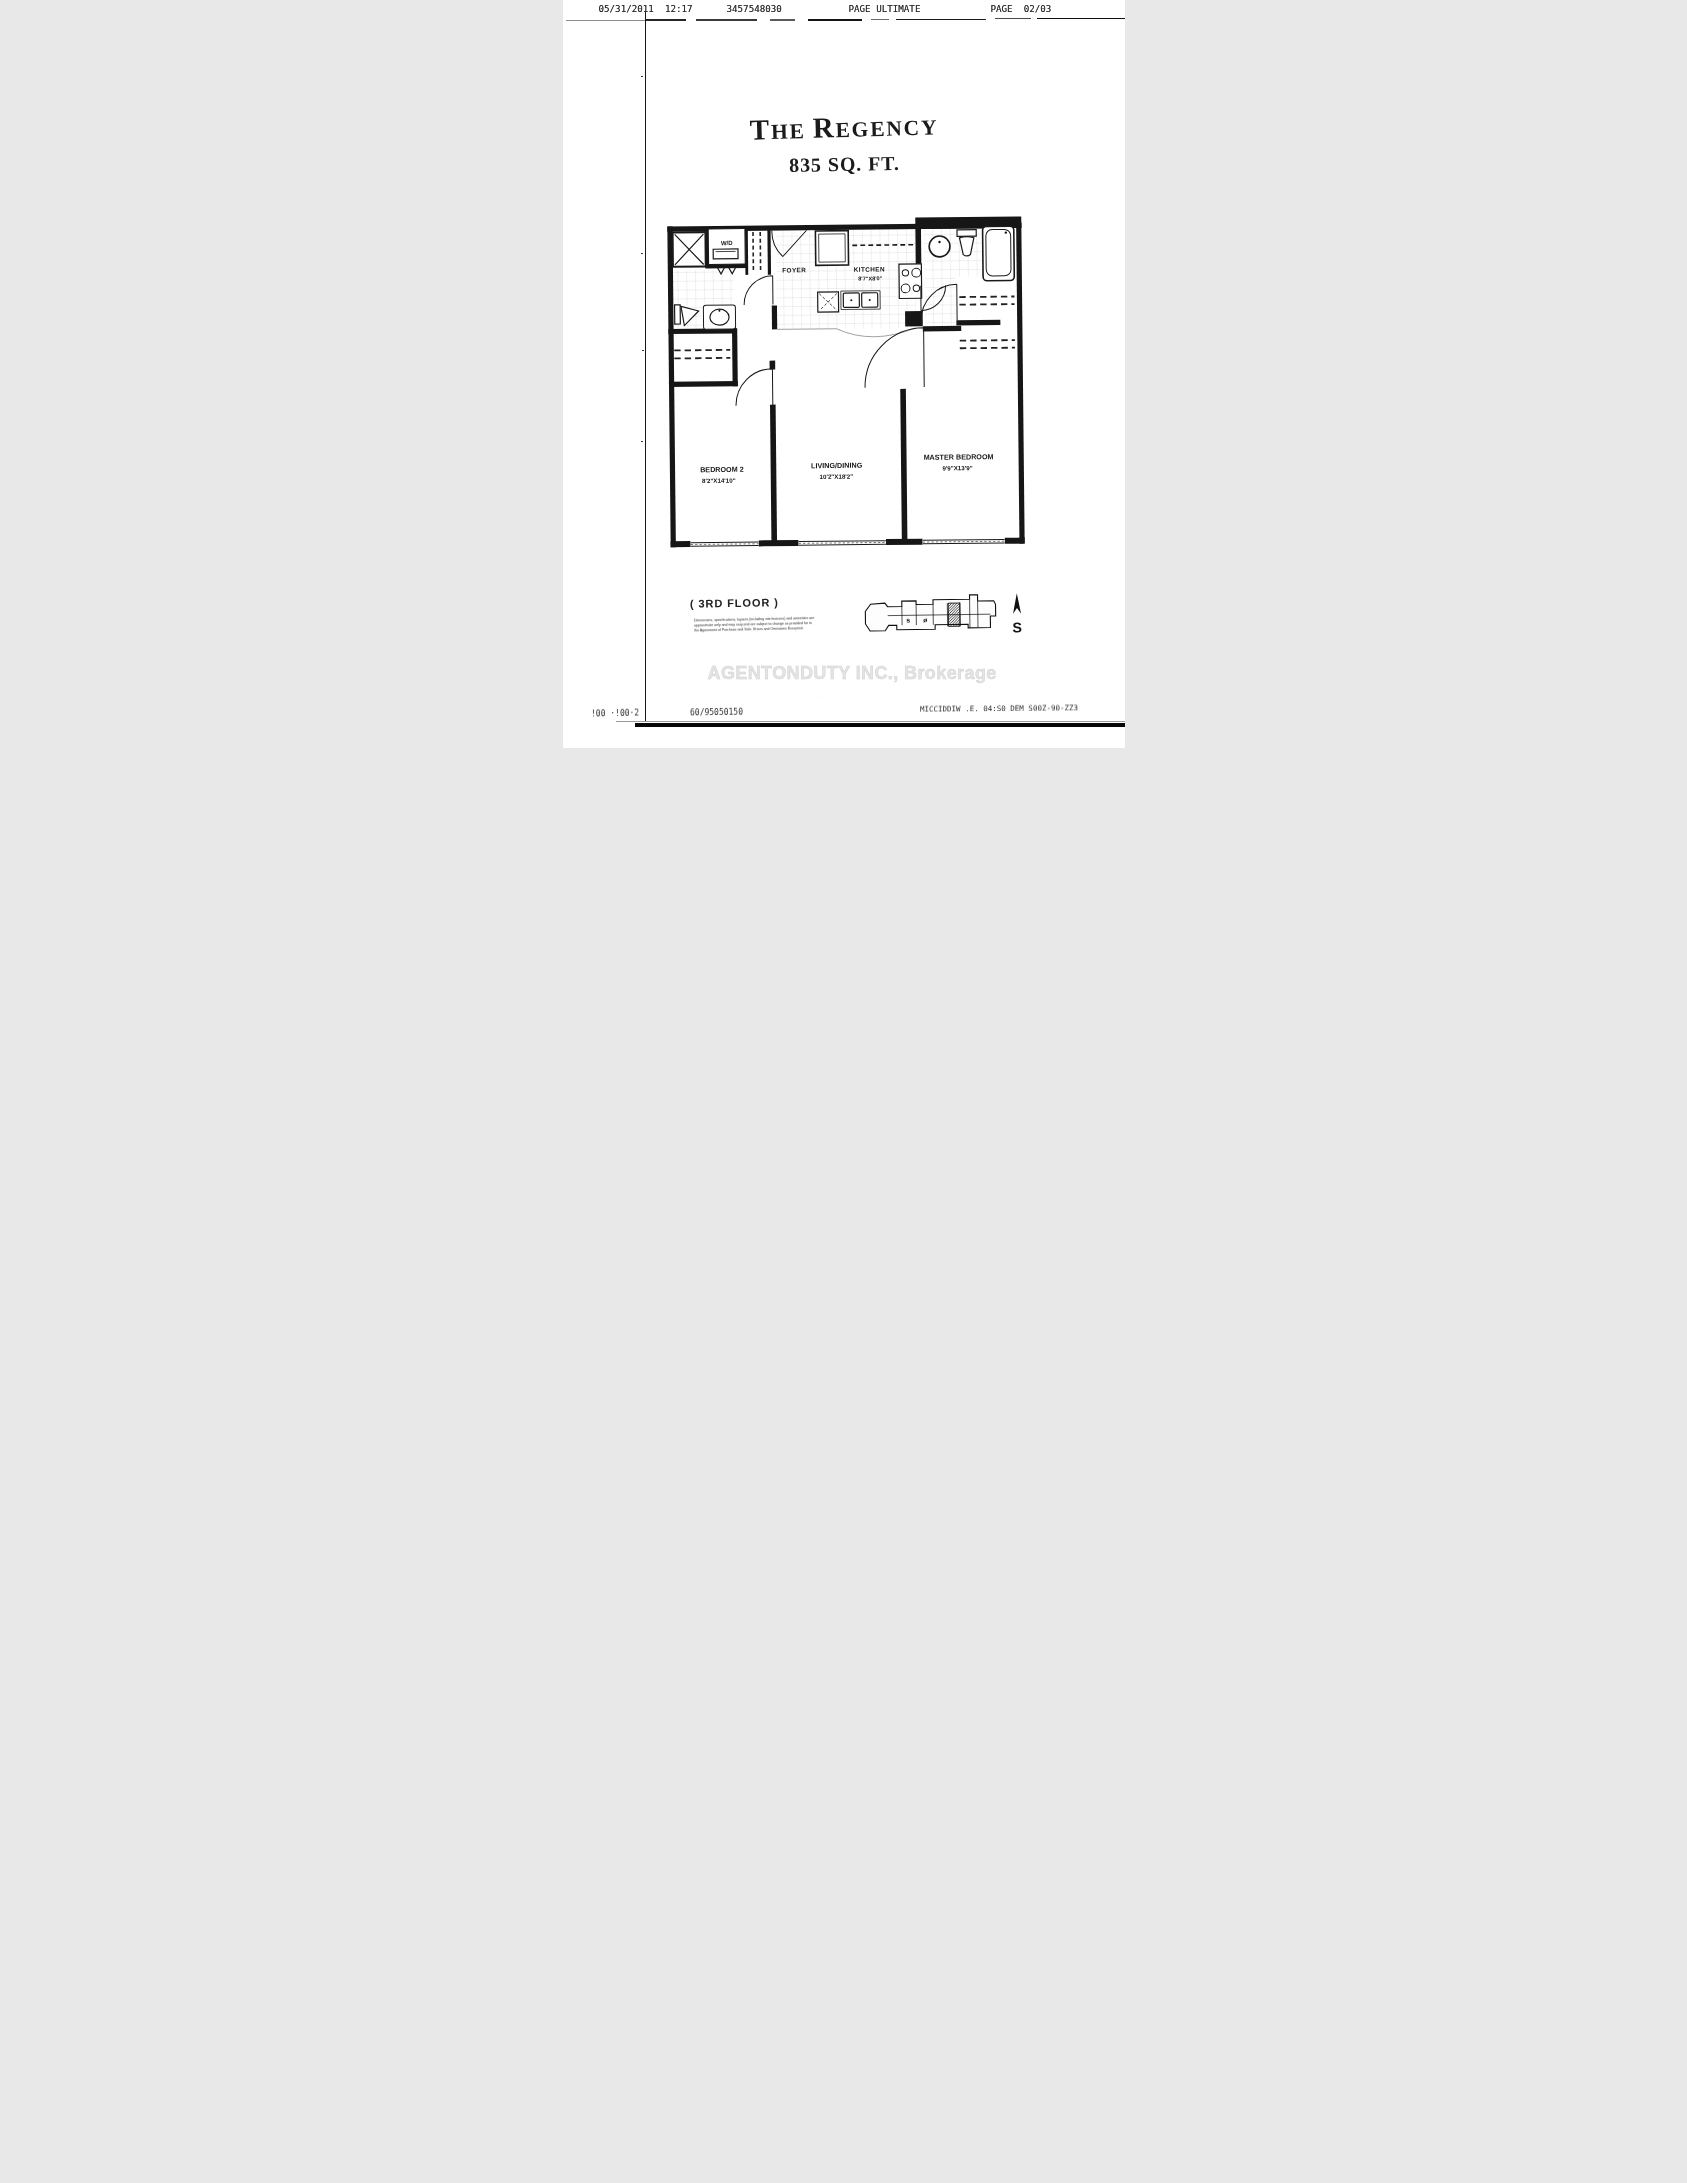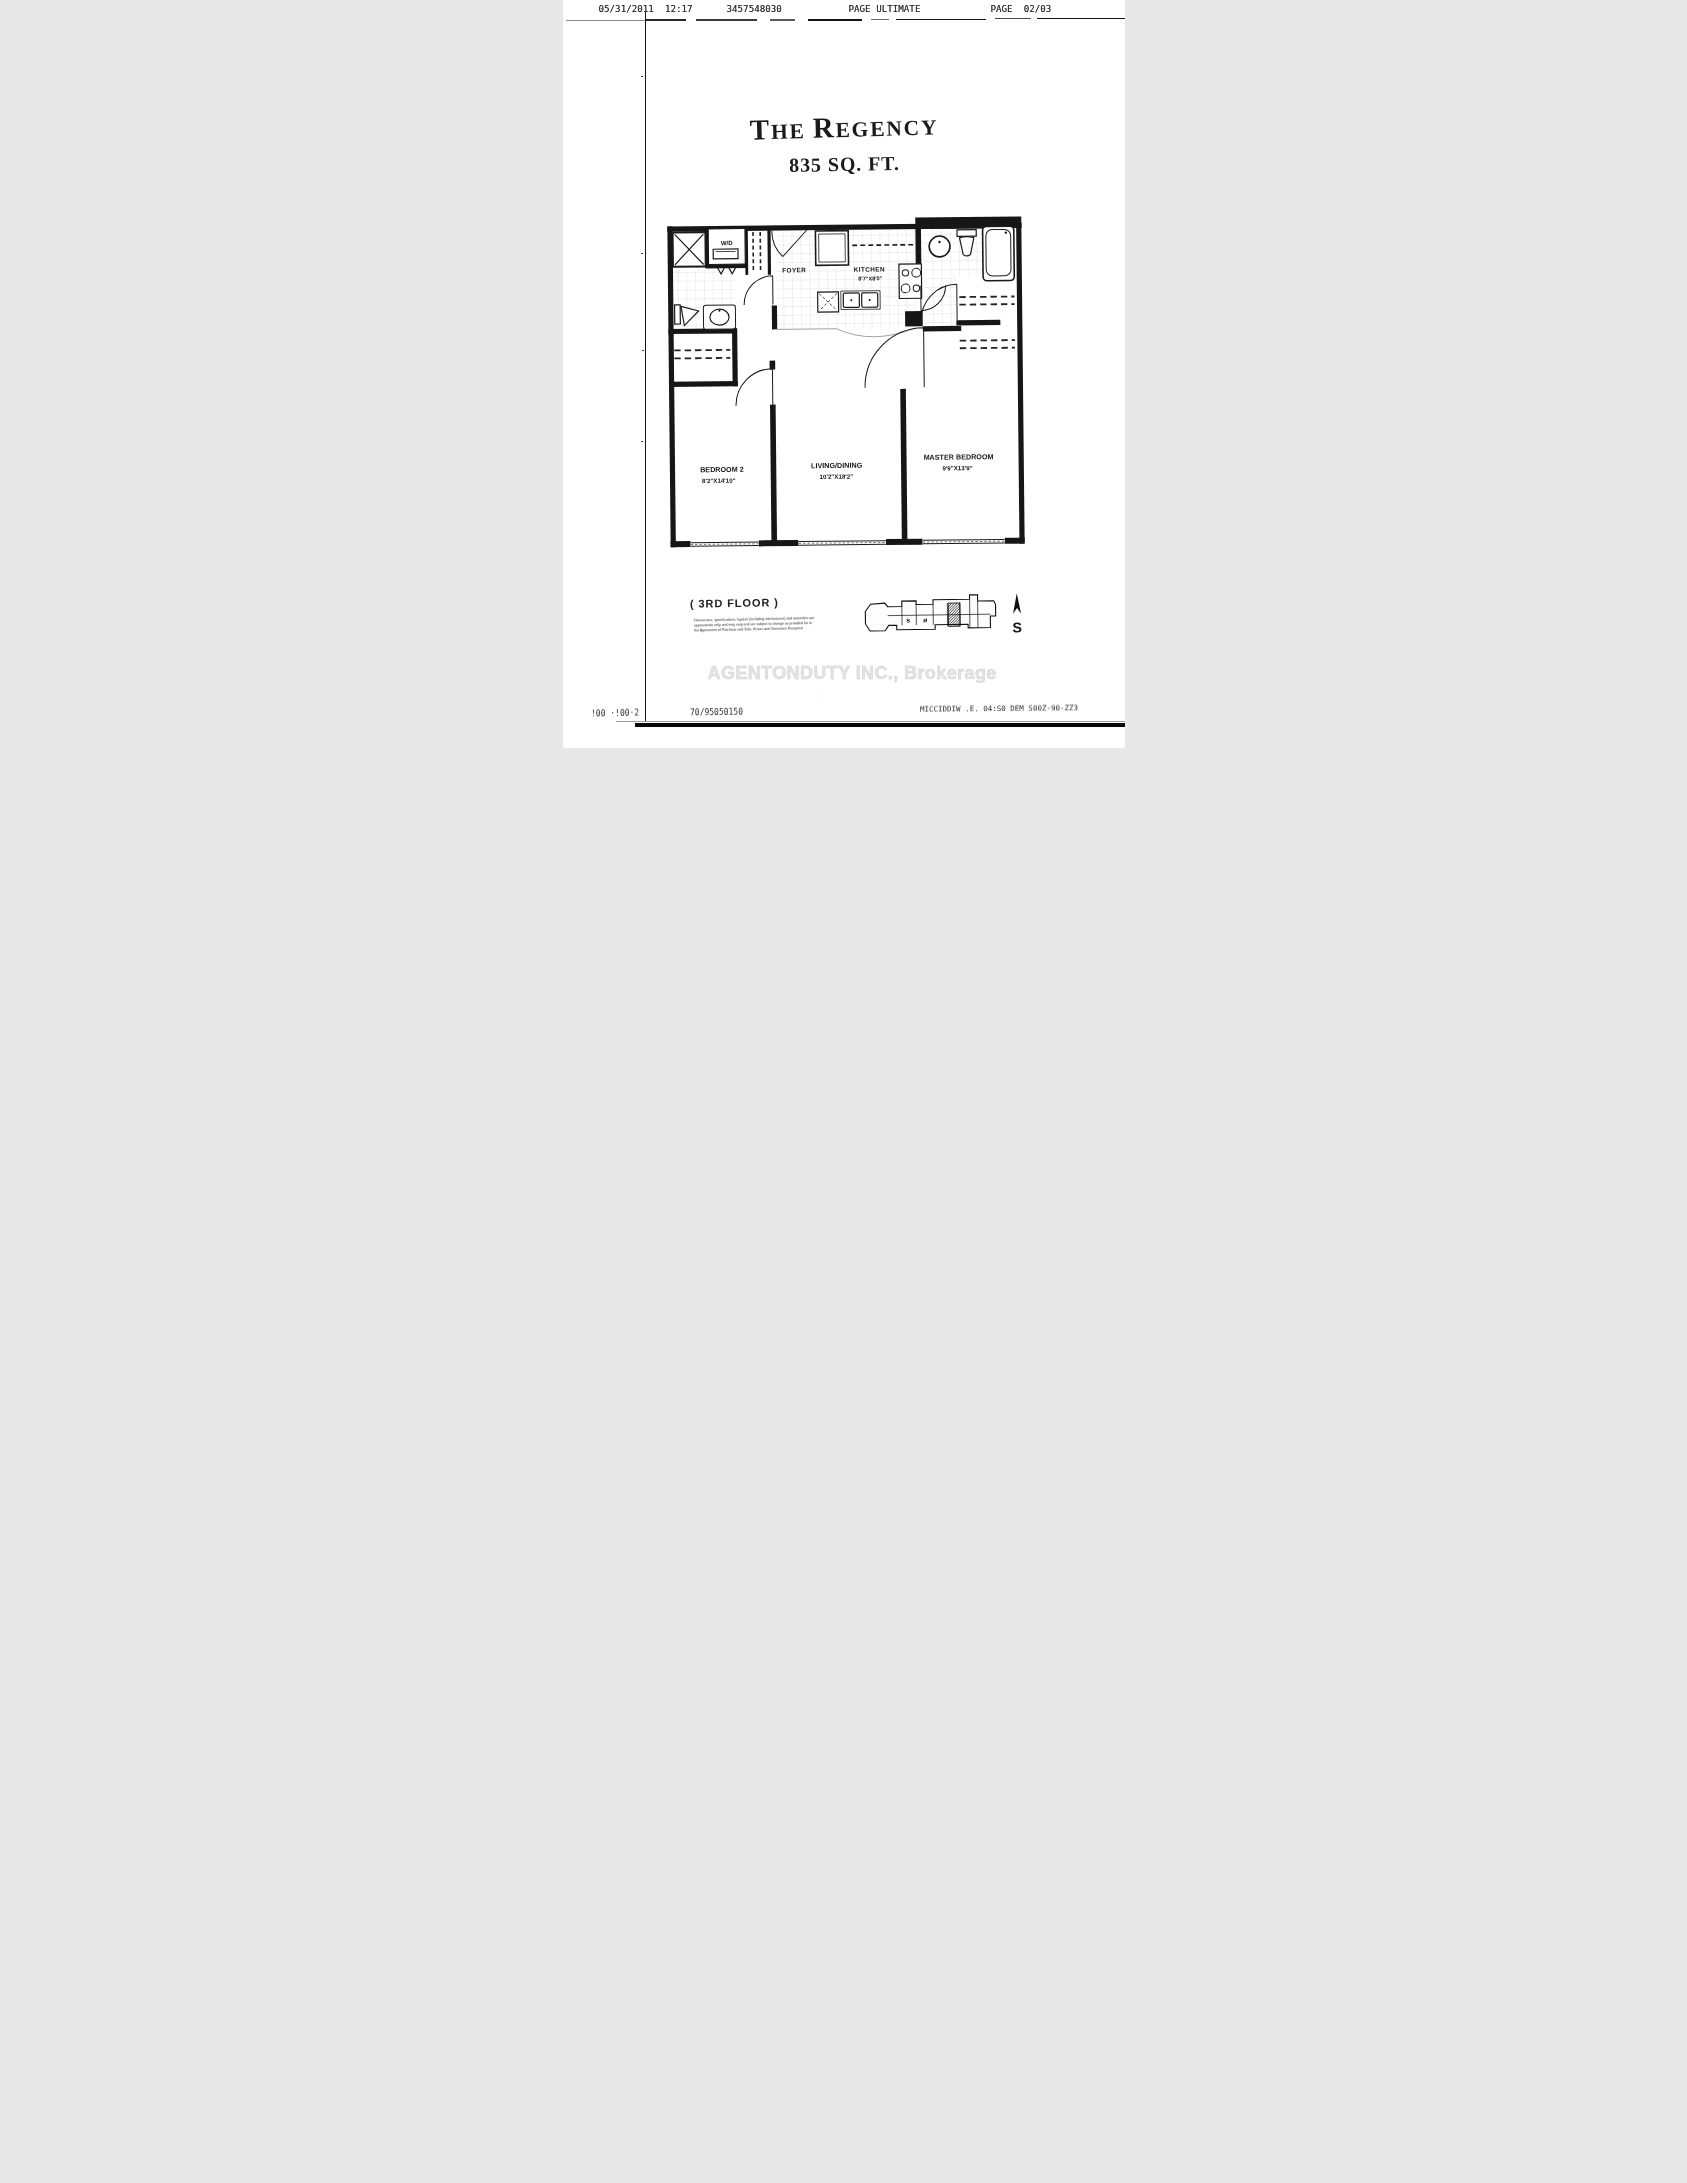--- a/index.html
+++ b/index.html
@@ -261,19 +261,19 @@
     <g>
       <polygon points="352,8 343,54 352,41 361,54" fill="#111"></polygon>
       <text x="352" y="96" font-size="32" text-anchor="middle" font-family="Liberation Serif, serif">S</text>
     </g>
   </svg>
 
   <div class="watermark">AGENTONDUTY INC., Brokerage</div>
   <div class="smudge">· ¦ ·  ˙  ·  ˙</div>
 
   <div class="floot" style="left:28px;  top:709px; font-size:8px; transform:rotate(-1.2deg)">!00 ·!00·2</div>
-  <div class="floot" style="left:127px; top:708px; font-size:8px; transform:rotate(-0.8deg)">70/95050150</div>
+  <div class="floot" style="left:127px; top:708px; font-size:8px; transform:rotate(-0.8deg)">60/95050150</div>
   <div class="floot" style="left:357px; top:704px; font-size:7.5px; transform:rotate(-0.5deg)">MICCIDDIW .E. 04:S0 DEM S00Z-90-ZZ3</div>
   <div class="bar-gray"></div>
   <div class="bar-black"></div>
 
 </div>
 
 
 </body></html>

